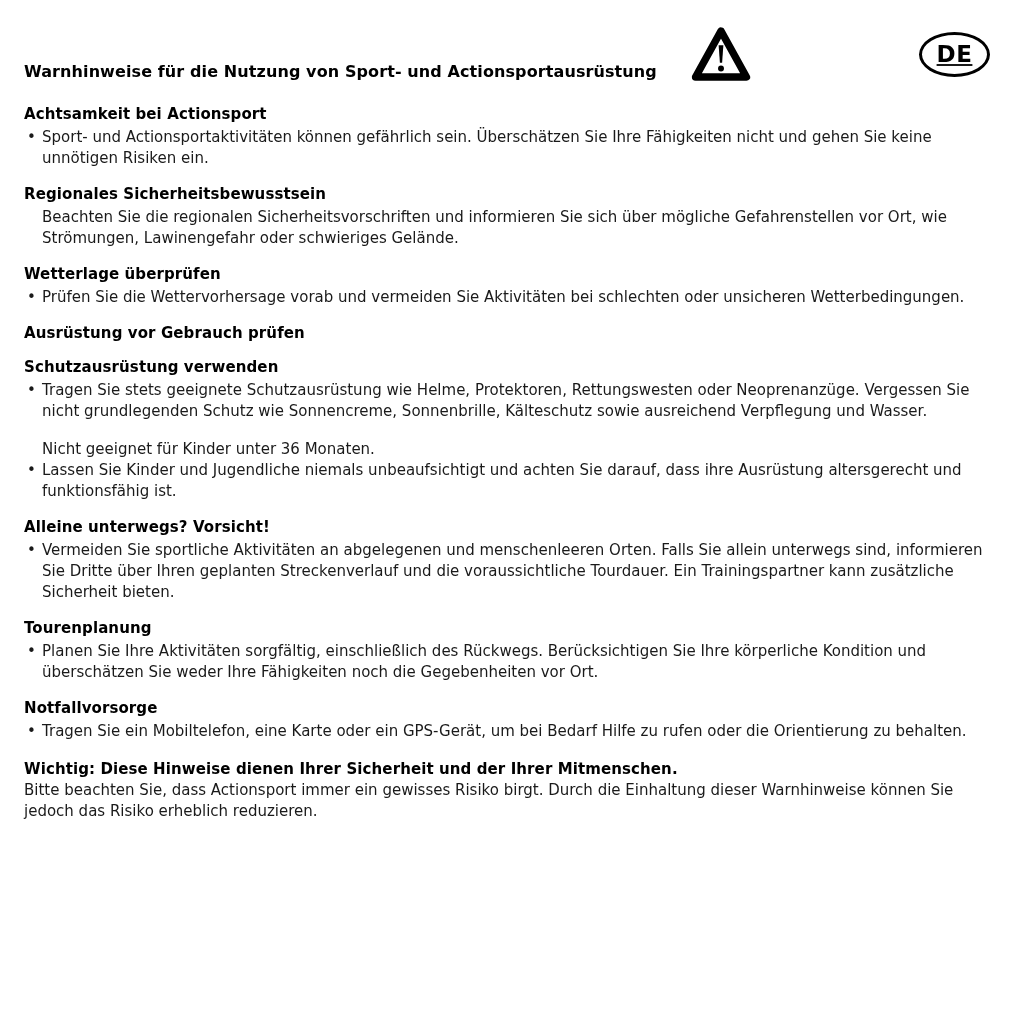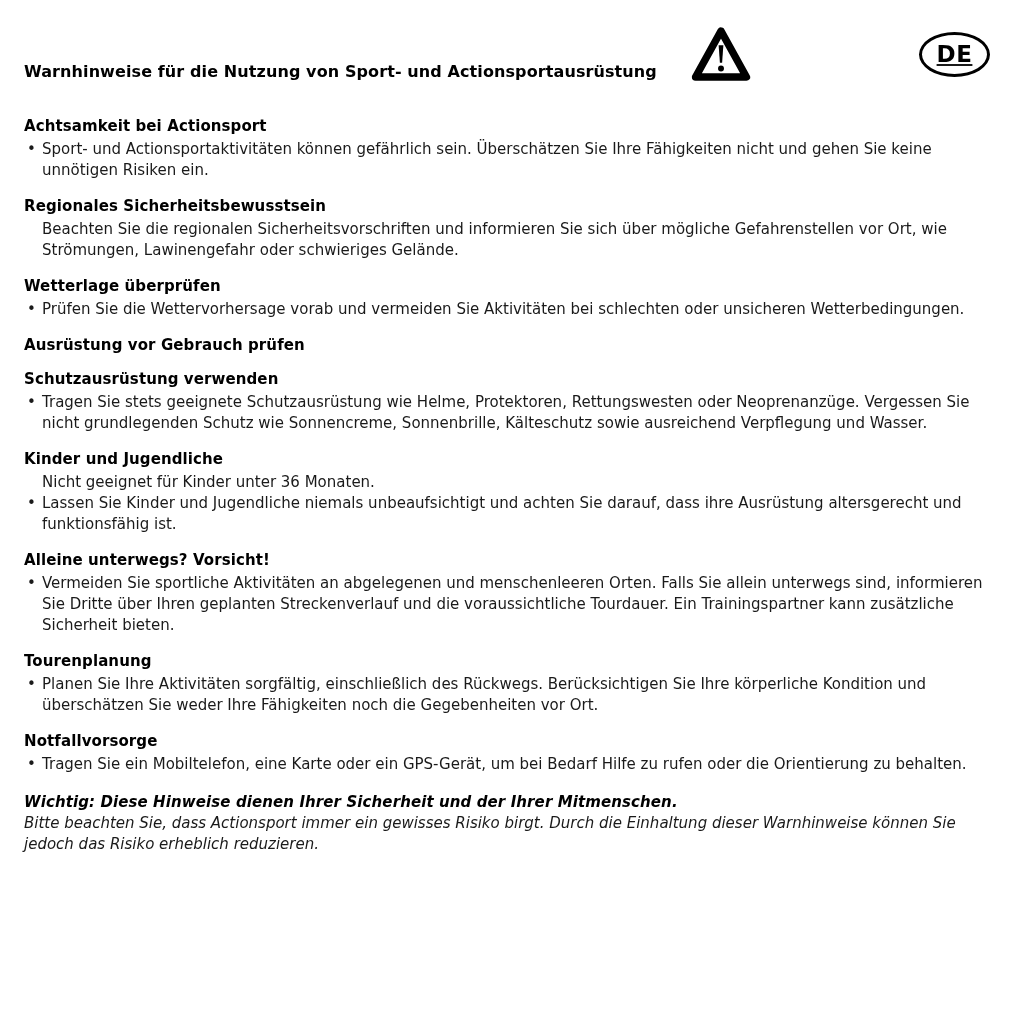--- a/index.html
+++ b/index.html
@@ -50,21 +50,21 @@
     text-decoration: underline;
   }
   .lang-badge span {
     font-size: 23px;
     font-weight: bold;
     color: var(--ink);
     letter-spacing: 0.5px;
     transform: translateY(-1px);
   }
   
-  .content { margin-top: 29px; }
+  .content { margin-top: 17px; }
   .section { margin-bottom: 17px; }
   .section-heading {
     font-size: 15px;
     line-height: 17px;
     font-weight: bold;
     color: var(--ink);
     letter-spacing: 0.1px;
     margin-bottom: 4px;
   }
   .section-items { list-style: none; }
@@ -74,21 +74,21 @@
     line-height: 21px;
     color: var(--body-ink);
   }
   .bullet {
     flex: 0 0 18px;
     width: 18px;
     padding-left: 3px;
   }
   .item-text { flex: 1; }
   
-  .footer { margin-top: 7px; font-style: italic; }
+  .footer { margin-top: 7px; }
   .footer-heading {
     font-size: 15px;
     line-height: 21px;
     font-weight: bold;
     color: var(--ink);
     letter-spacing: 0.1px;
   }
   .footer-text {
     font-size: 15px;
     line-height: 21px;
@@ -154,21 +154,20 @@
     <h2 class="section-heading">Schutzausrüstung verwenden</h2>
     <div class="section-items">
           <div class="item">
             <span class="bullet">•</span>
             <span class="item-text">Tragen Sie stets geeignete Schutzausrüstung wie Helme, Protektoren, Rettungswesten oder Neoprenanzüge. Vergessen Sie nicht grundlegenden Schutz wie Sonnencreme, Sonnenbrille, Kälteschutz sowie ausreichend Verpflegung und Wasser.</span>
           </div>
         </div>
   </section>
 
   <section class="section">
-    <h2 class="section-heading">Kinder und Jugendliche</h2>
     <div class="section-items">
           <div class="item">
             <span class="bullet"></span>
             <span class="item-text">Nicht geeignet für Kinder unter 36 Monaten.</span>
           </div>
           <div class="item">
             <span class="bullet">•</span>
             <span class="item-text">Lassen Sie Kinder und Jugendliche niemals unbeaufsichtigt und achten Sie darauf, dass ihre Ausrüstung altersgerecht und funktionsfähig ist.</span>
           </div>
         </div>

